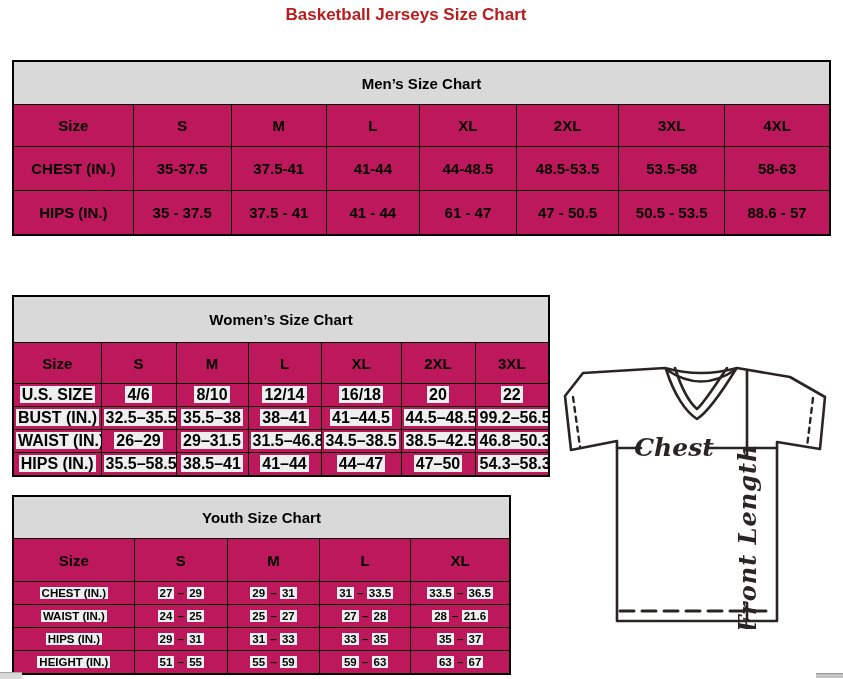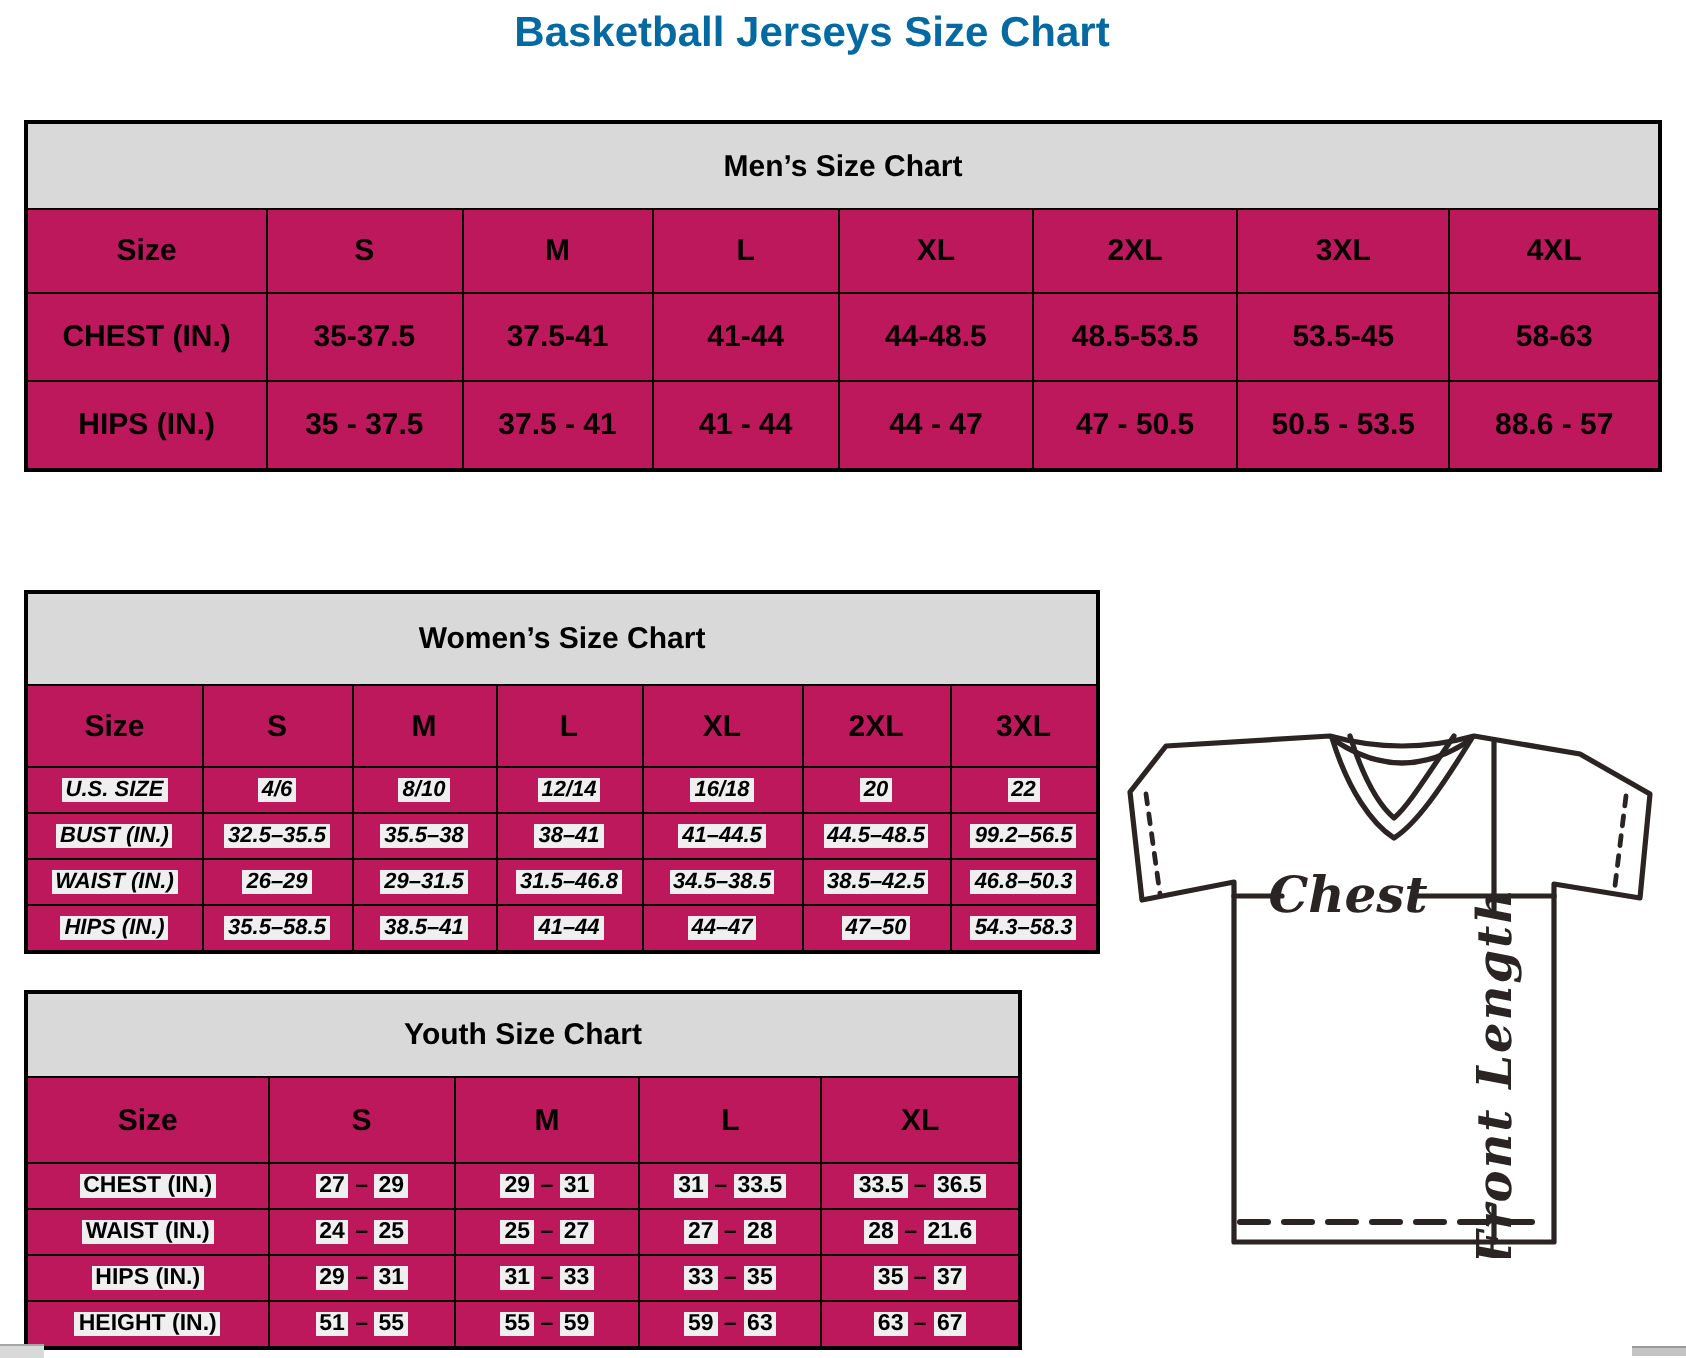--- a/index.html
+++ b/index.html
@@ -2,42 +2,42 @@
 <html><head>
 <meta charset="utf-8">
 <style>
   html,body{margin:0;padding:0;}
   body{
     width:843px;height:679px;position:relative;background:#ffffff;
     font-family:"Liberation Sans", sans-serif;color:#000;overflow:hidden;
   }
   .page-title{
     position:absolute;top:5px;left:0;width:812px;margin:0;
-    text-align:center;font-size:21px;font-weight:bold;color:#0369a1;
+    text-align:center;font-size:17px;font-weight:bold;color:#b91c1c;
     letter-spacing:0px;
   }
   table{
     position:absolute;border-collapse:collapse;table-layout:fixed;
     border:2px solid #000;background:#be185d;
   }
   td{
     border:1px solid #000;text-align:center;vertical-align:middle;
     font-weight:bold;color:#000;padding:0 2px;overflow:hidden;white-space:nowrap;
   }
   .title-cell{background:#d9d9d9;font-size:15px;border-bottom:1px solid #000;}
   
   .tbl-men{left:12px;top:60px;width:819px;}
   .tbl-men .title-cell{height:42px;}
   .tbl-men .size-row td{height:41px;font-size:15px;}
   .tbl-men .data-row td{height:43px;font-size:15px;}
   
   .tbl-women{left:12px;top:295px;width:488px;}
   .tbl-women .title-cell{height:45px;}
   .tbl-women .size-row td{height:40px;font-size:15px;}
-  .tbl-women .data-row td{height:22px;font-size:11px;font-style:italic;}
+  .tbl-women .data-row td{height:22px;font-size:16px;}
   
   .tbl-youth{left:12px;top:495px;width:499px;}
   .tbl-youth .title-cell{height:41px;text-align:center;}
   .tbl-youth .size-row td{height:42px;font-size:15px;}
   .tbl-youth .data-row td{height:22px;font-size:11.5px;}
   .hl{background:#efefef;padding:0 2px;}
   
   .jersey{position:absolute;left:556px;top:357px;width:280px;height:272px;}
   .jersey .lbl{
     font-family:"DejaVu Serif","Liberation Serif",serif;
@@ -77,29 +77,29 @@
         <td>3XL</td>
         <td>4XL</td>
       </tr>
       <tr class="data-row">
         <td>CHEST (IN.)</td>
         <td>35-37.5</td>
         <td>37.5-41</td>
         <td>41-44</td>
         <td>44-48.5</td>
         <td>48.5-53.5</td>
-        <td>53.5-45</td>
+        <td>53.5-58</td>
         <td>58-63</td>
       </tr>
       <tr class="data-row">
         <td>HIPS (IN.)</td>
         <td>35 - 37.5</td>
         <td>37.5 - 41</td>
         <td>41 - 44</td>
-        <td>44 - 47</td>
+        <td>61 - 47</td>
         <td>47 - 50.5</td>
         <td>50.5 - 53.5</td>
         <td>88.6 - 57</td>
       </tr>
     </tbody>
   </table>
 
 <table class="tbl-women">
     <colgroup>
       <col style="width:88px">

